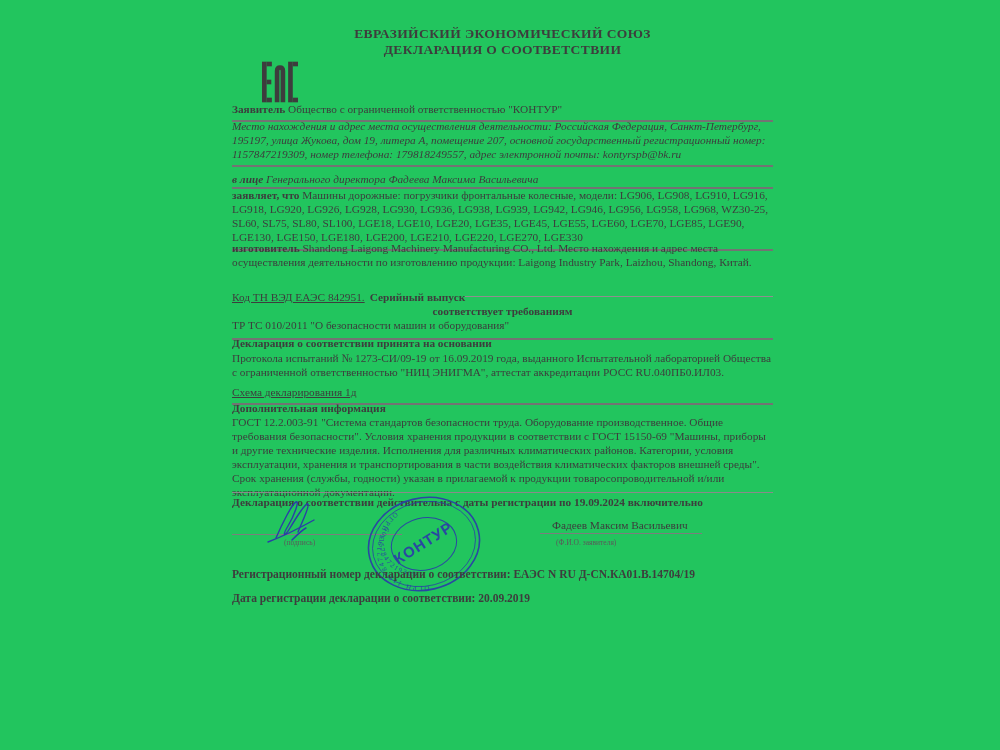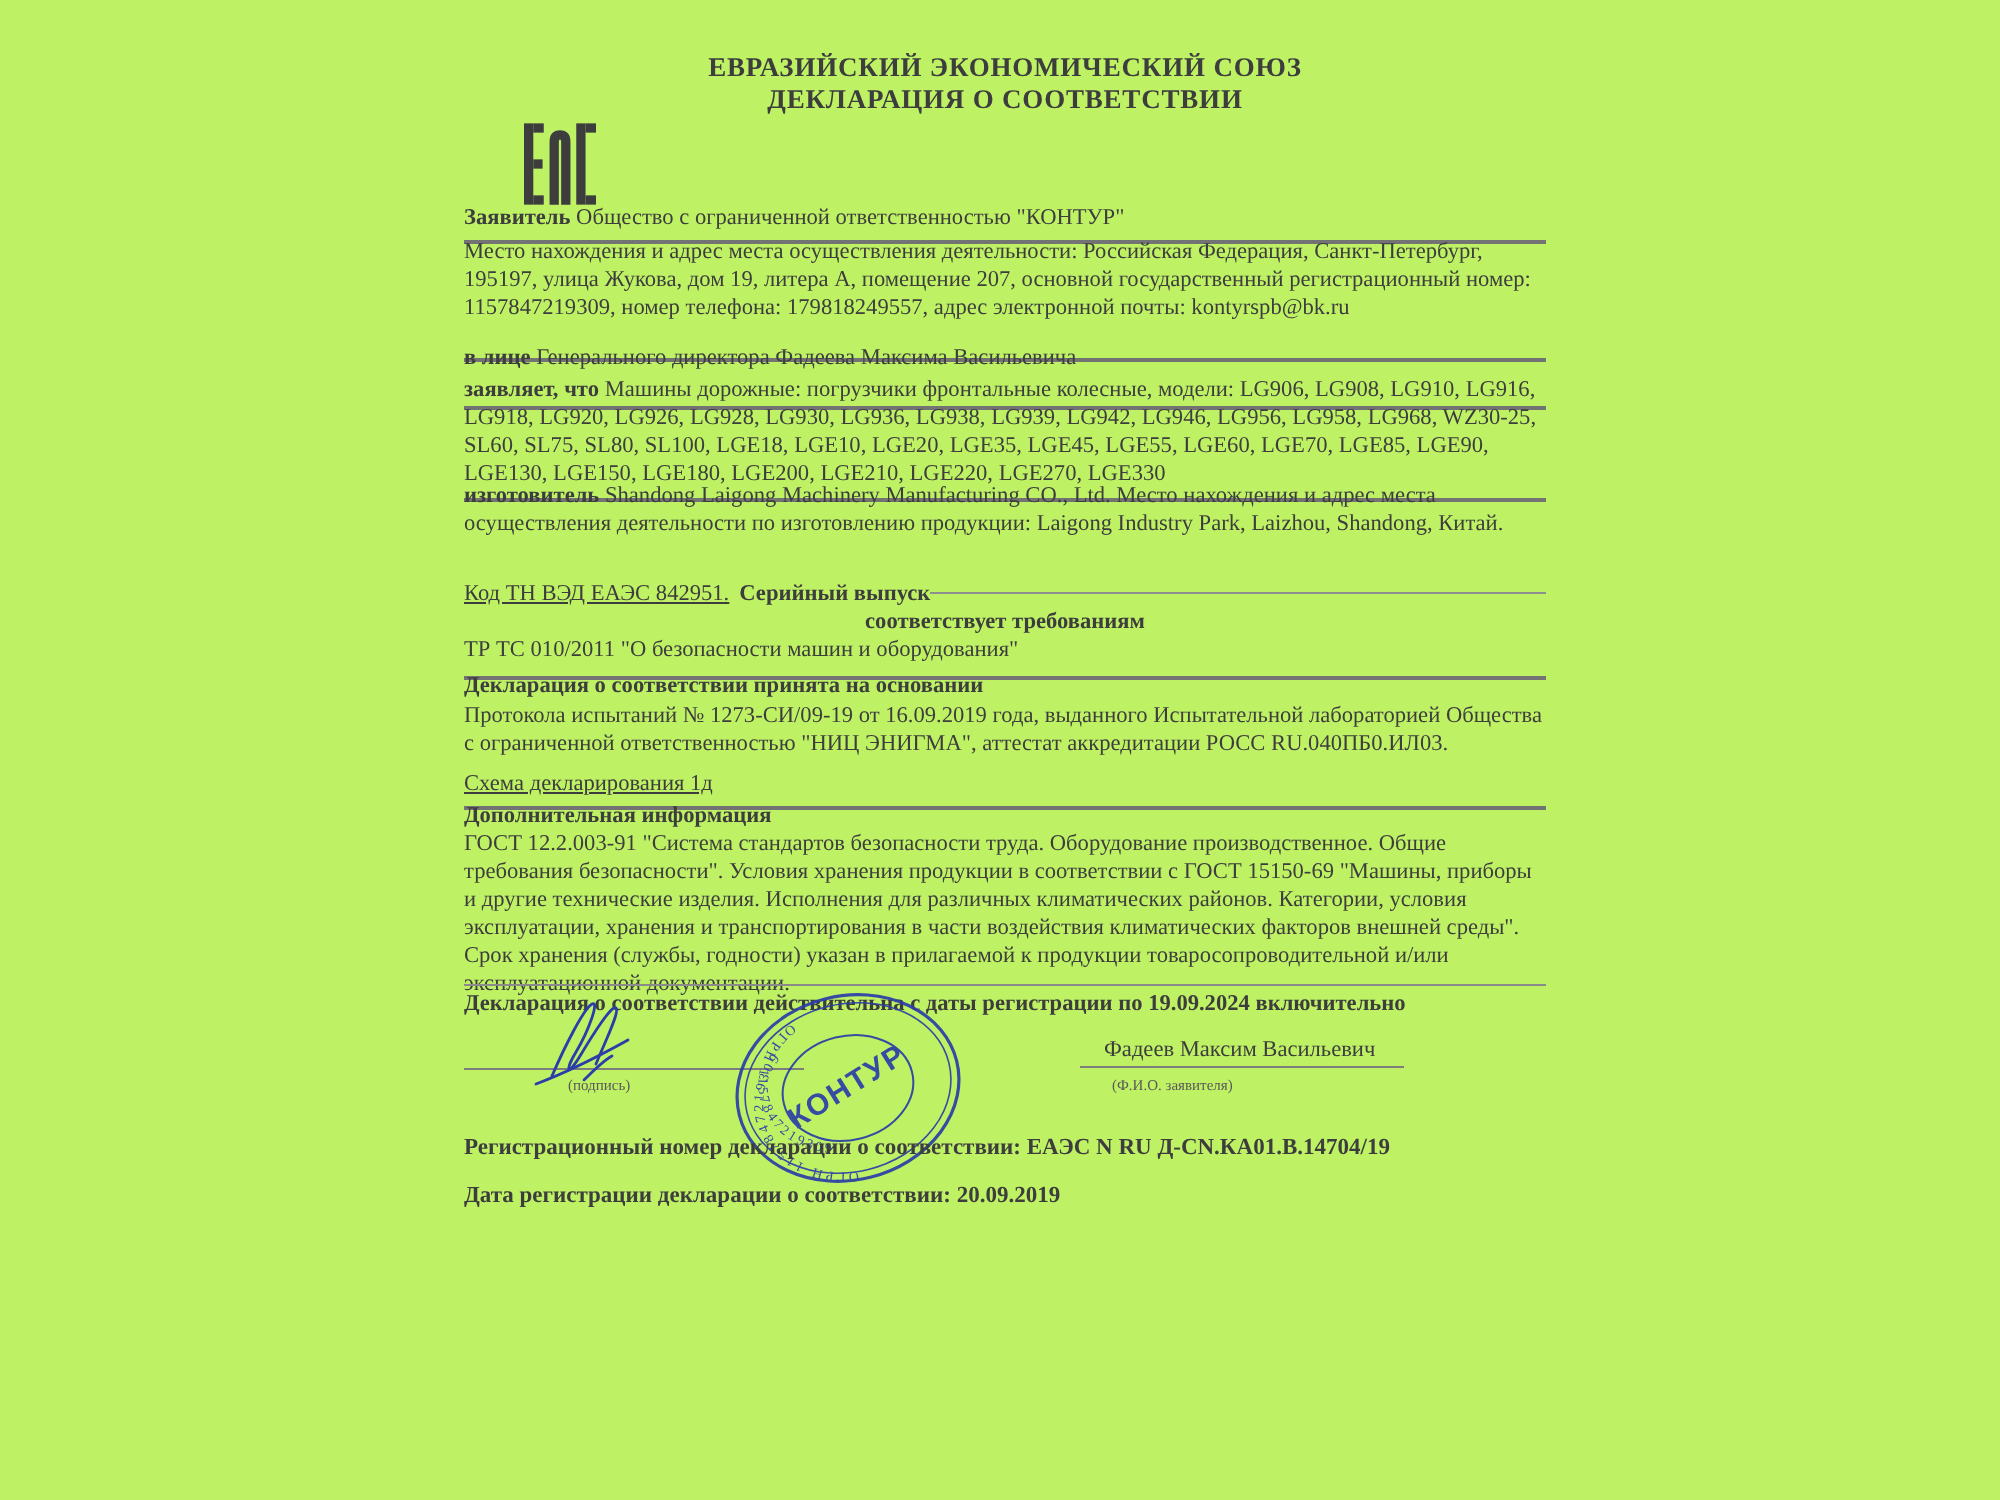--- a/index.html
+++ b/index.html
@@ -1,18 +1,18 @@
 <!DOCTYPE html>
 <html><head>
 <meta charset="utf-8">
 <style>
   * { margin:0; padding:0; box-sizing:border-box; }
   html,body { width:1000px; height:750px; background:#ffffff; overflow:hidden; }
   body { font-family:"Liberation Serif", serif; color:#3d3d3d; }
-  #page { position:relative; width:1000px; height:750px; background:#bef264; }
+  #page { position:relative; width:1000px; height:750px; background:#22c55e; }
   .blk { position:absolute; left:232px; width:541px; font-size:11.3px; line-height:13.9px; }
   .center { text-align:center; }
   .b { font-weight:bold; }
   .u { text-decoration:underline; }
   .rule-b { border-bottom:2px solid #737373; }
   .title { font-size:13.5px; font-weight:bold; letter-spacing:.4px; line-height:16px; }
   .fillline { display:flex;align-items:center; }
   .fillline .fill { flex:1; border-bottom:1px solid #8f8f8f; margin-bottom:2px; }
   .caption { font-size:7.5px; color:#5a5a5a; }
   .sig-line { position:absolute; border-bottom:1px solid #7d7d7d; }
@@ -38,23 +38,23 @@
         <rect x="53" y="62" width="9" height="8"></rect>
       </g>
     </svg>
   </div>
 
   <div class="blk rule-b" style="top:103px; padding-bottom:3px;">
     <span class="b">Заявитель</span>
     <span>Общество с ограниченной ответственностью "КОНТУР"</span>
   </div>
 
-  <div class="blk rule-b" style="top:120px; padding-bottom:17px;">Место нахождения и адрес места осуществления деятельности: Российская Федерация, Санкт-Петербург, 195197, улица Жукова, дом 19, литера А, помещение 207, основной государственный регистрационный номер: 1157847219309, номер телефона: 179818249557, адрес электронной почты: kontyrspb@bk.ru</div>
+  <div class="blk rule-b" style="top:120px; padding-bottom:3px;font-style:italic;">Место нахождения и адрес места осуществления деятельности: Российская Федерация, Санкт-Петербург, 195197, улица Жукова, дом 19, литера А, помещение 207, основной государственный регистрационный номер: 1157847219309, номер телефона: 179818249557, адрес электронной почты: kontyrspb@bk.ru</div>
 
-  <div class="blk rule-b" style="top:173px; padding-bottom:16px;">
+  <div class="blk rule-b" style="top:173px; padding-bottom:0;font-style:italic;">
     <span class="b">в лице</span>
     <span>Генерального директора Фадеева Максима Васильевича</span>
   </div>
 
   <div class="blk rule-b" style="top:189px; padding-bottom:4px;">
     <span class="b">заявляет, что</span>
     <span>Машины дорожные: погрузчики фронтальные колесные,  модели: LG906, LG908, LG910, LG916, LG918, LG920, LG926, LG928, LG930, LG936, LG938, LG939, LG942, LG946, LG956, LG958, LG968, WZ30-25, SL60, SL75, SL80, SL100, LGE18, LGE10, LGE20, LGE35, LGE45, LGE55, LGE60, LGE70, LGE85, LGE90, LGE130, LGE150, LGE180, LGE200, LGE210, LGE220, LGE270, LGE330</span>
   </div>
 
   <div class="blk" style="top:242px;">

